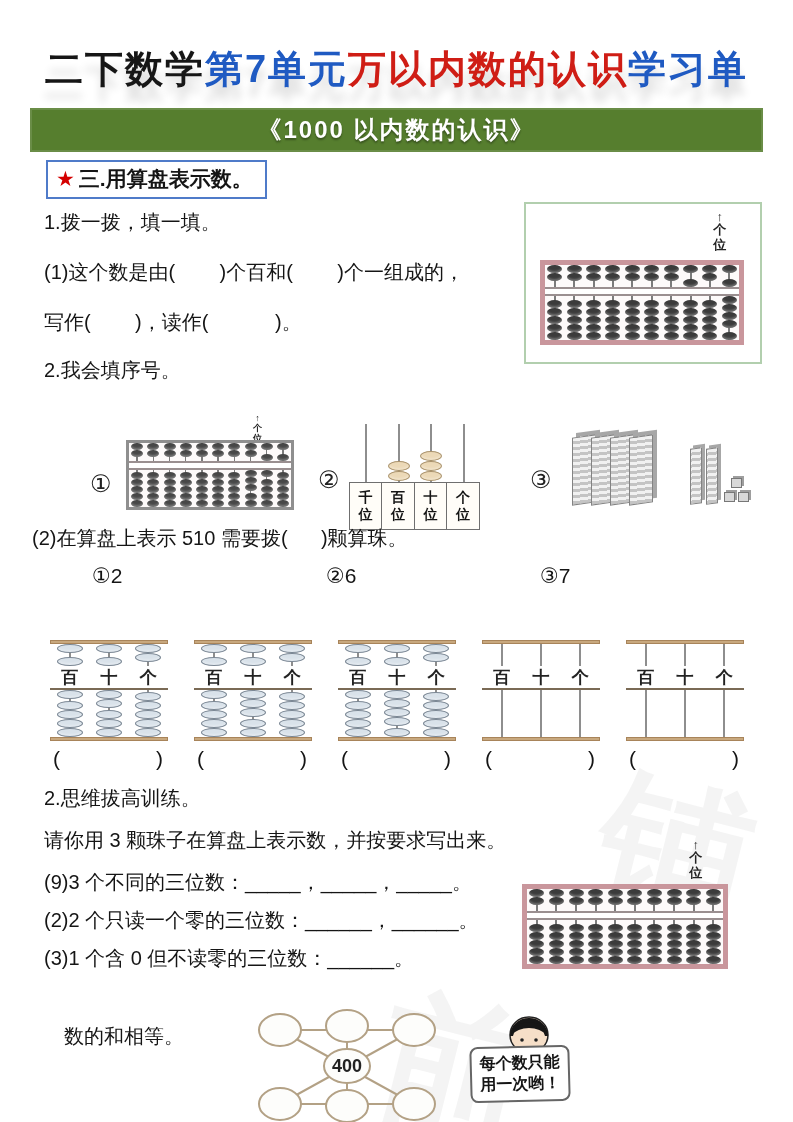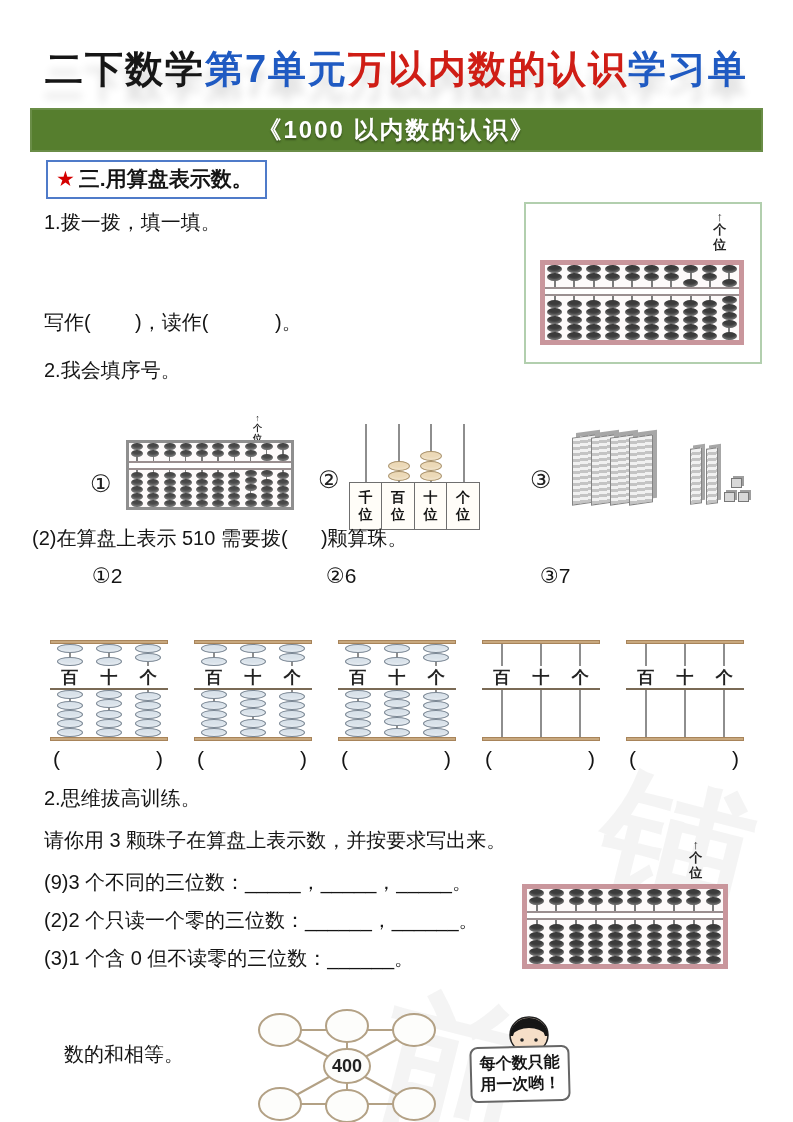--- a/index.html
+++ b/index.html
@@ -76,20 +76,21 @@
   <div class="wm" style="left:600px;top:750px;">铺</div>
   <div class="wm" style="left:380px;top:970px;">前</div>
 
   <div class="title"><span class="t-black">二下数学</span><span class="t-blue">第7单元</span><span class="t-red">万以内数的认识</span><span class="t-blue">学习单</span></div>
 
   <div class="banner">《1000 以内数的认识》</div>
 
   <div class="secbox"><span class="star">★</span><span>三.用算盘表示数。</span></div>
 
   <div class="line" style="left:44px;top:210px;">1.拨一拨，填一填。</div>
+  <div class="line" style="left:44px;top:260px;">(1)这个数是由(        )个百和(        )个一组成的，</div>
   <div class="line" style="left:44px;top:310px;">写作(        )，读作(            )。</div>
 
   <div class="greenbox" style="left:524px;top:202px;width:234px;height:158px;">
     <div class="place-label" style="left:186px;top:6px;font-size:13px;">
       <span class="arrow">↑</span>
       <span class="pl-ch">个位</span>
     </div>
     <div class="sp" style="left:14px;top:56px;width:204px;">
         <div class="deck" style="height: 22px;">
           <div class="rod" style="left: 8.7px; width: 2px;"></div>
@@ -508,21 +509,21 @@
       </div>
       <div class="pbar"></div>
       <div class="pparen">(            )</div>
     </div>
 
   <div class="line" style="left:44px;top:786px;">2.思维拔高训练。</div>
   <div class="line" style="left:44px;top:828px;">请你用 3 颗珠子在算盘上表示数，并按要求写出来。</div>
   <div class="line" style="left:44px;top:870px;">(9)3 个不同的三位数：_____，_____，_____。</div>
   <div class="line" style="left:44px;top:908px;">(2)2 个只读一个零的三位数：______，______。</div>
   <div class="line" style="left:44px;top:946px;">(3)1 个含 0 但不读零的三位数：______。</div>
-  <div class="line" style="left:64px;top:1024px;margin-top:18px;">数的和相等。</div>
+  <div class="line" style="left:64px;top:1024px;">数的和相等。</div>
 
   <div style="position:absolute;left:512px;top:838px;width:250px;height:130px;">
     <div class="place-label" style="left:176px;top:0;font-size:13px;position:absolute;">
       <span class="arrow">↑</span>
       <span class="pl-ch">个位</span>
     </div>
     <div class="sp" style="left:10px;top:46px;width:206px;position:absolute;">
         <div class="deck" style="height: 22px;">
           <div class="rod" style="left: 8.8px; width: 2px;"></div>
           <div class="bead" style="left: 2.3px; top: 0px; width: 15px; height: 8px; background: rgb(59, 59, 59);"></div>

